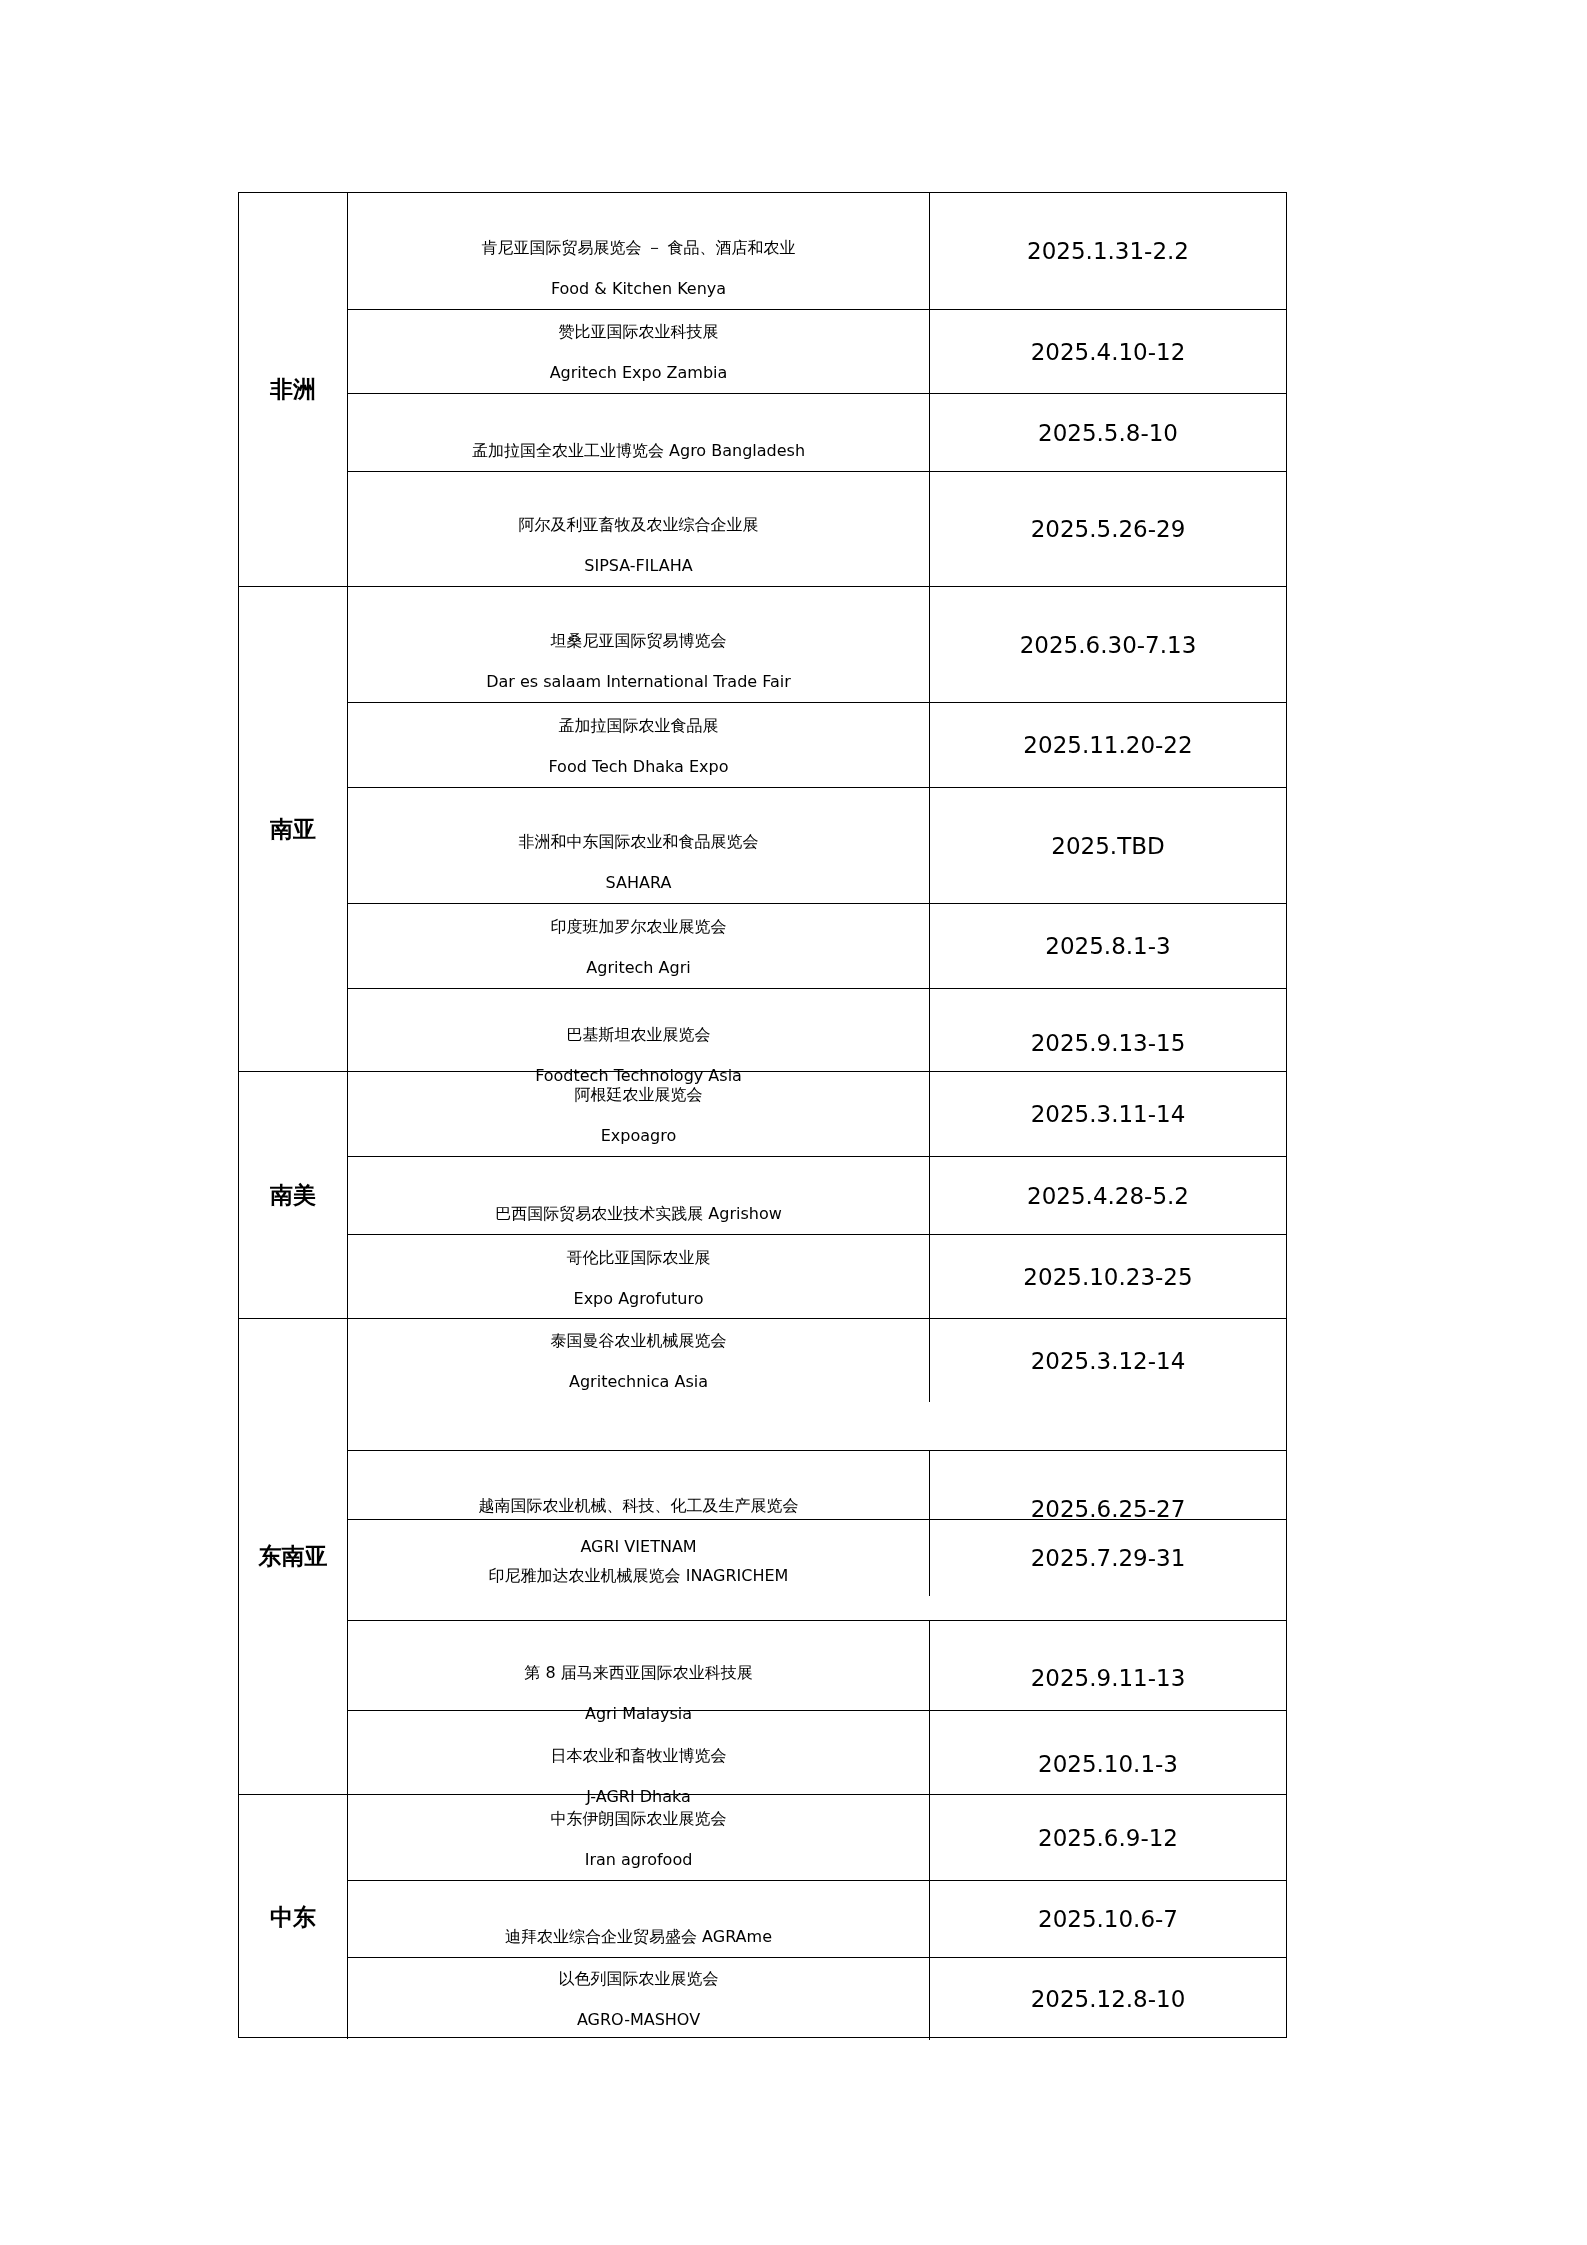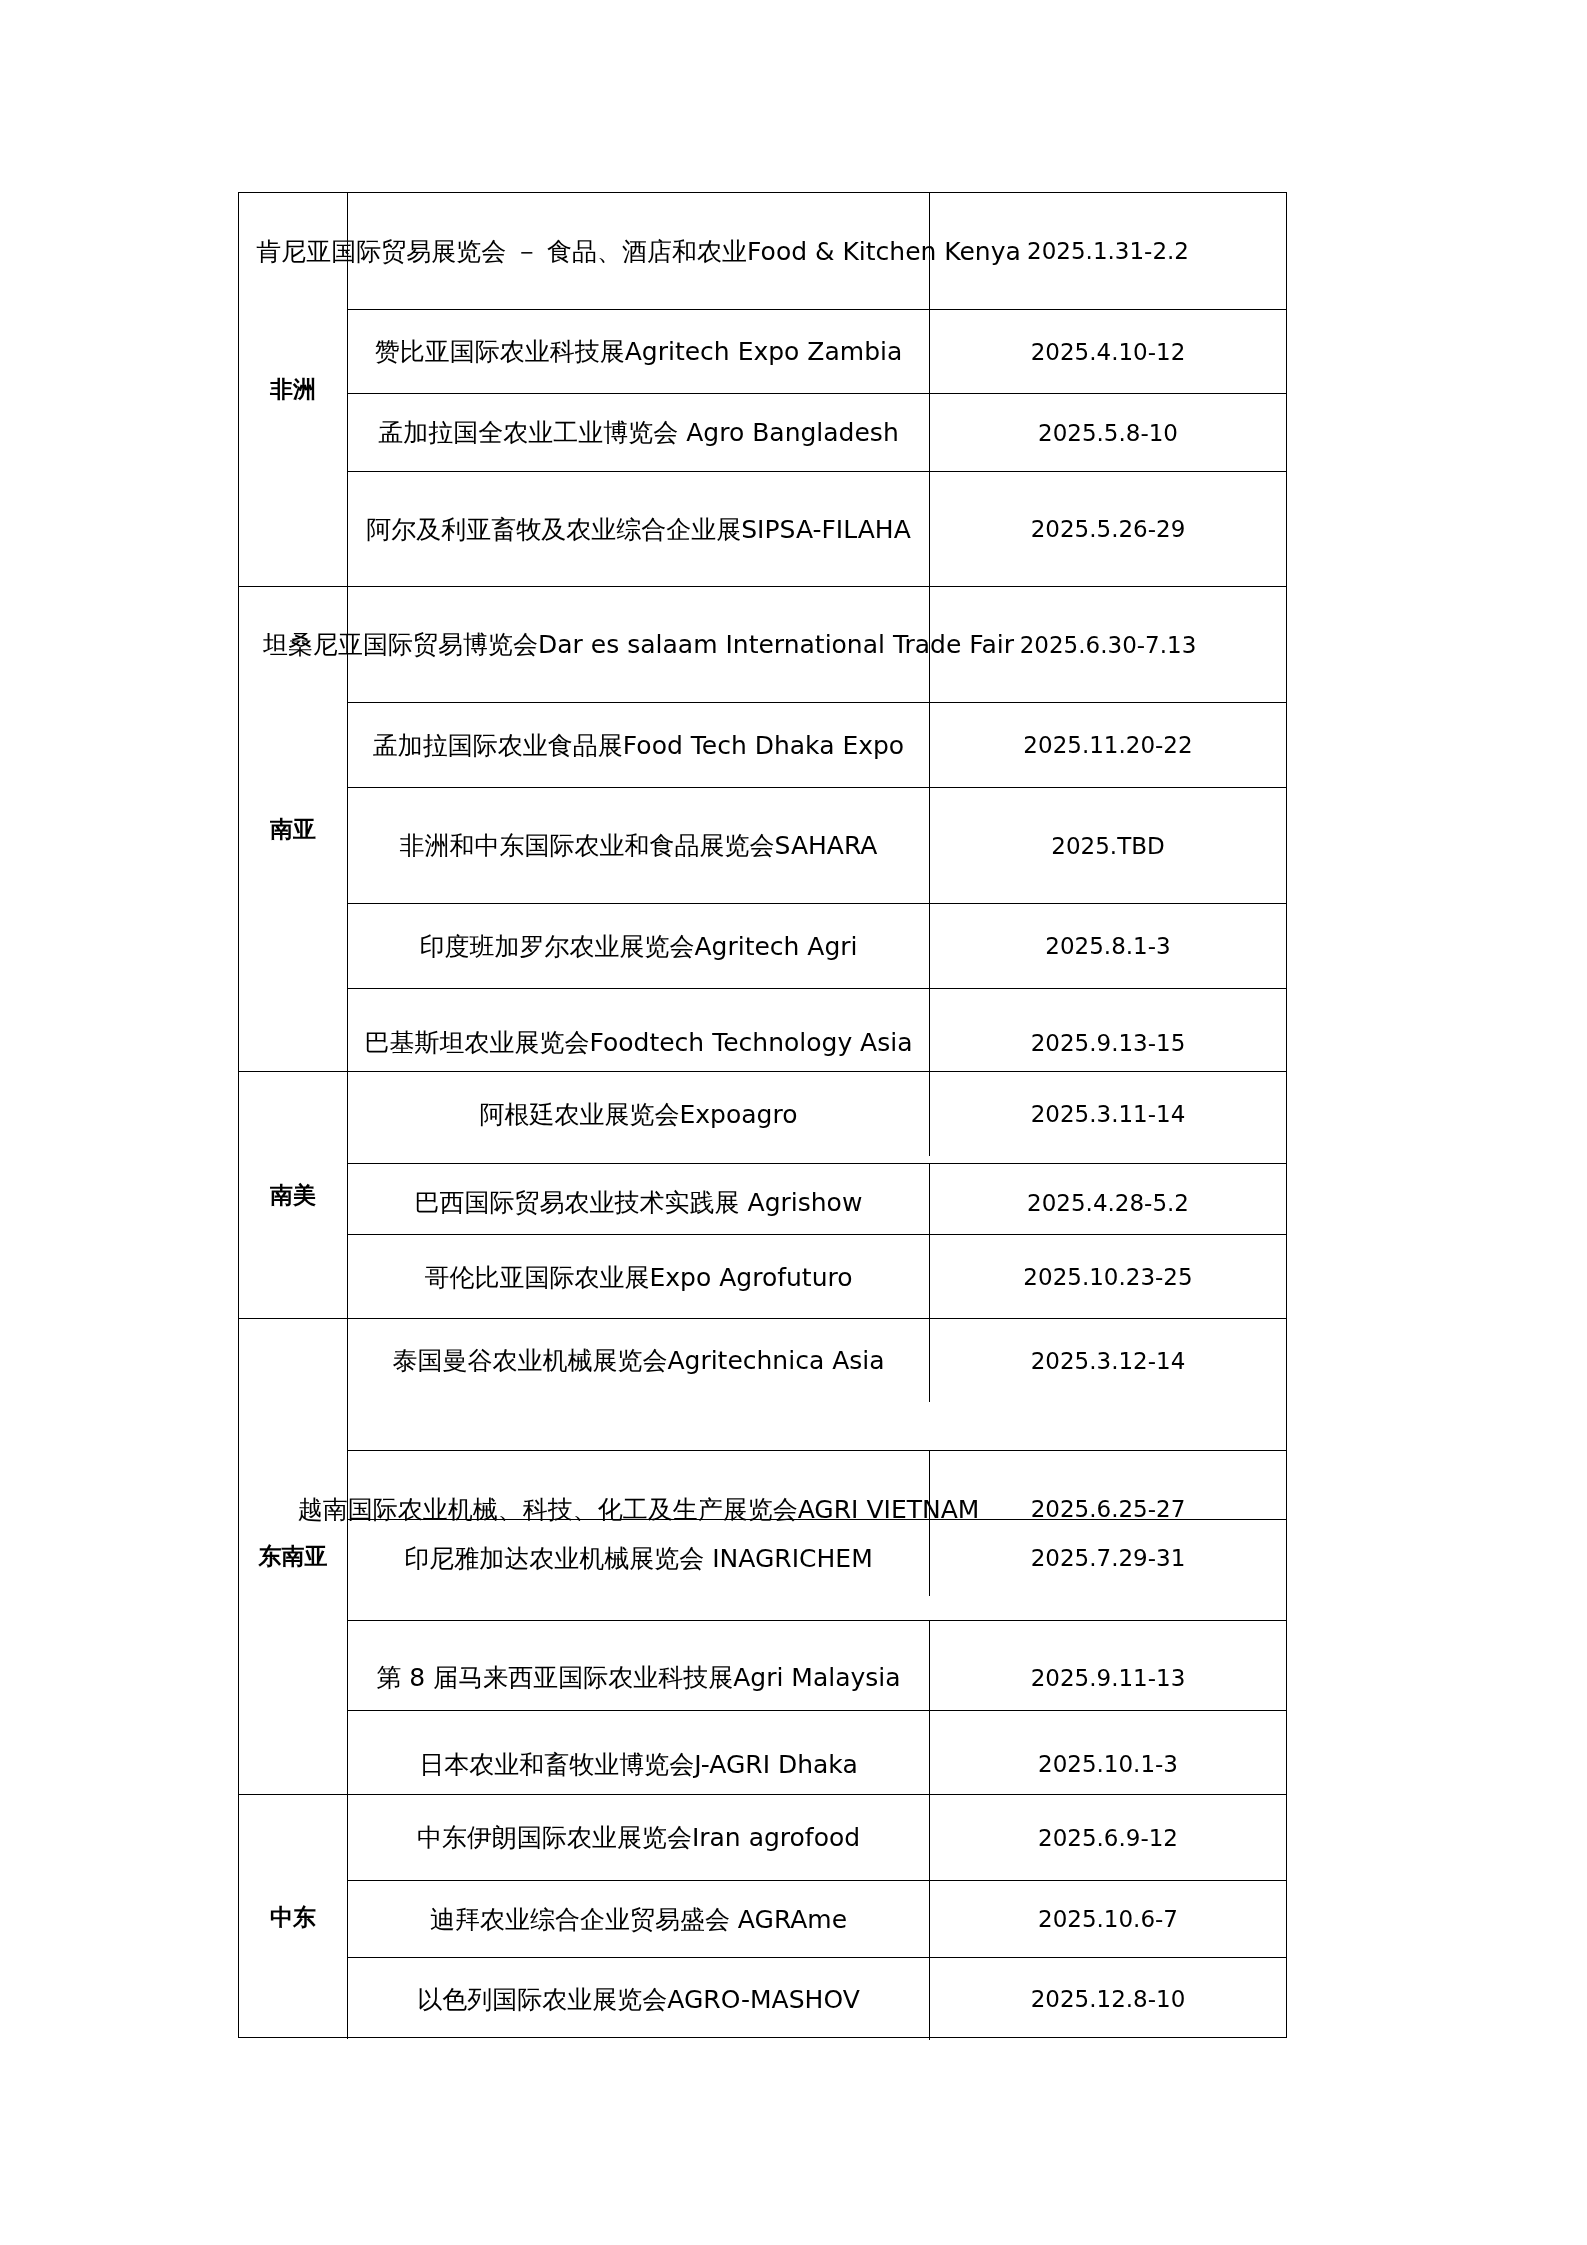--- a/index.html
+++ b/index.html
@@ -64,25 +64,25 @@
     .row.first { border-top: none; }
     .name-cell {
       position: absolute;
       left: 0;
       top: 0;
       bottom: 0;
       width: 582px;
       border-right: 1.5px solid #000;
       box-sizing: border-box;
       display: flex;
-      flex-direction: row;
+      flex-direction: column;
       align-items: center;
-      justify-content: center;
+      justify-content: flex-end;
       text-align: center;
-      font-size: 25px;
+      font-size: 16px;
       line-height: 41px;
       white-space: nowrap;
     }
     .date-cell {
       position: absolute;
       left: 582px;
       right: 0;
       top: 0;
       bottom: 0;
       display: flex;
@@ -171,21 +171,21 @@
 
     <div class="group" style="top:878px;height:247px;">
       <div class="region">南美</div>
       <div class="row first" style="top:0px;height:84px;">
         <div class="name-cell">
           <span class="line">阿根廷农业展览会</span>
           <span class="line">Expoagro</span>
         </div>
         <div class="date-cell">2025.3.11-14</div>
       </div>
-      <div class="row" style="top:84px;height:78px;margin-top:7px;">
+      <div class="row" style="top:84px;height:78px;">
         <div class="name-cell">
           <span class="line">巴西国际贸易农业技术实践展 Agrishow</span>
         </div>
         <div class="date-cell">2025.4.28-5.2</div>
       </div>
       <div class="row" style="top:162px;height:85px;">
         <div class="name-cell">
           <span class="line">哥伦比亚国际农业展</span>
           <span class="line">Expo Agrofuturo</span>
         </div>

